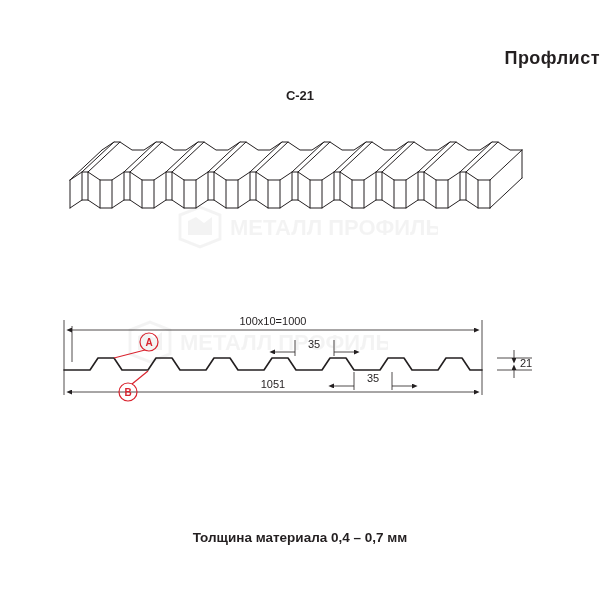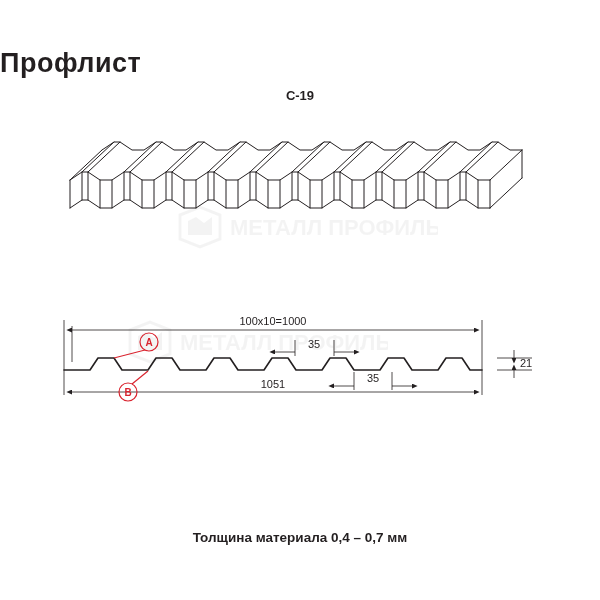--- a/index.html
+++ b/index.html
@@ -18,22 +18,22 @@
   .page {
     position: relative;
     width: 600px;
     height: 600px;
   }
   .title {
     position: absolute;
     top: 48px;
     left: 0;
     width: 600px;
-    text-align: left;
-    font-size: 27px;
+    text-align: right;
+    font-size: 18px;
     font-weight: bold;
     letter-spacing: 0.5px;
     color: #231f20;
   }
   .subtitle {
     position: absolute;
     top: 88px;
     left: 0;
     width: 600px;
     text-align: center;
@@ -84,21 +84,21 @@
     font-weight: bold;
     fill: #d9232e;
   }
 </style>
 </head>
 <body>
 
 <div class="page">
 
   <div class="title">Профлист</div>
-  <div class="subtitle">С-19</div>
+  <div class="subtitle">С-21</div>
 
   <div class="watermark wm1">
     <svg width="260" height="46" viewBox="0 0 260 46">
       <g fill="#e9e9e9">
         <path d="M2 10 L22 2 L42 10 L42 34 L22 42 L2 34 Z" fill="none" stroke="#e9e9e9" stroke-width="3"></path>
         <path d="M10 16 L18 12 L26 18 L34 12 L34 30 L10 30 Z" fill="#e9e9e9"></path>
       </g>
       <text x="52" y="30" font-family="Liberation Sans, sans-serif" font-size="22" font-weight="bold" fill="#e9e9e9">МЕТАЛЛ ПРОФИЛЬ</text>
     </svg>
   </div>

